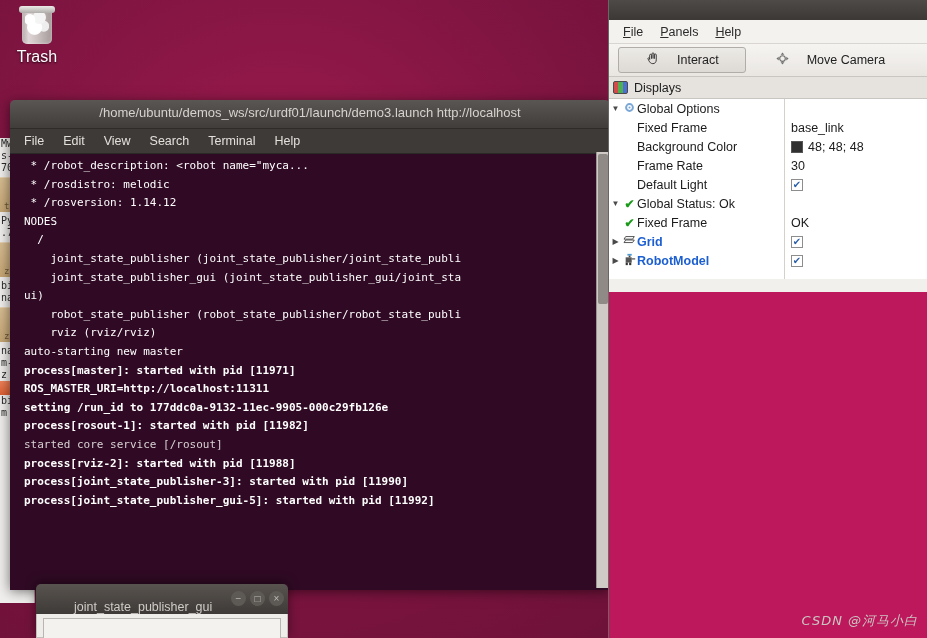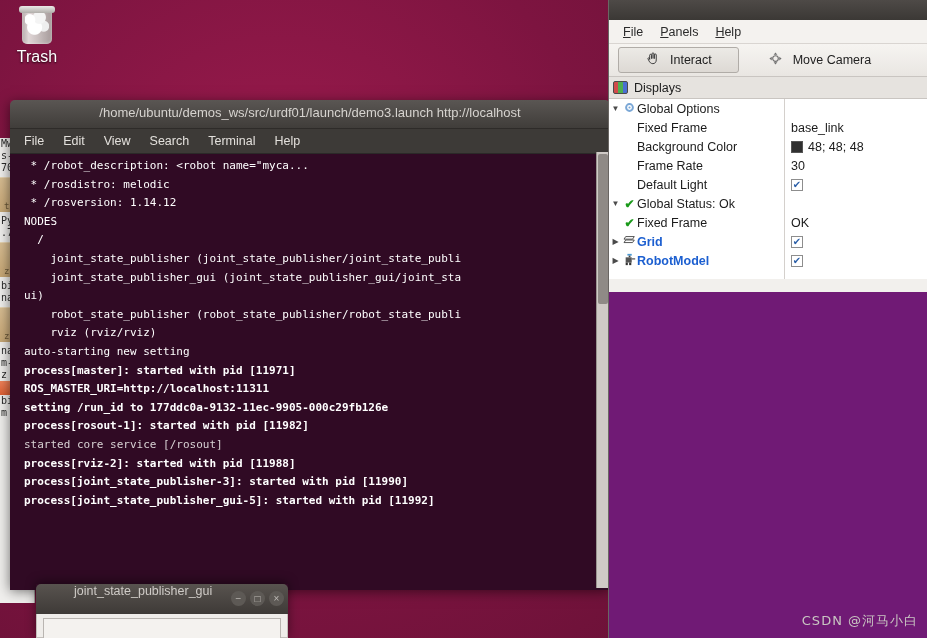--- a/index.html
+++ b/index.html
@@ -110,21 +110,21 @@
   }
 
   
   #jsp{
     position:absolute;left:36px;top:584px;width:252px;height:54px;
     box-shadow:0 -2px 10px rgba(0,0,0,.45);
   }
   #jsp-titlebar{
     height:30px;background:linear-gradient(to bottom,#58534f,#3e3a37);
     border-top-left-radius:5px;border-top-right-radius:5px;
-    display:flex;align-items:flex-start;position:relative;overflow:hidden;
+    display:flex;align-items:flex-end;position:relative;overflow:hidden;
   }
   #jsp-title{
     color:#cfcbc7;font-size:12.5px;padding-left:38px;white-space:nowrap;
   }
   .wbtns{position:absolute;right:4px;top:7px;display:flex;gap:4px;}
   .wbtn{
     width:15px;height:15px;border-radius:50%;
     background:#5d5955;color:#bdb9b5;font-size:10px;
     display:flex;align-items:center;justify-content:center;line-height:1;
   }
@@ -156,21 +156,21 @@
     height:32px;background:linear-gradient(to bottom,#f6f4f1,#e9e6e2);
     border-bottom:1px solid #c9c5c1;
     display:flex;align-items:center;padding-left:4px;gap:2px;
   }
   .grip{
     width:7px;height:20px;margin-right:3px;
     background-image:radial-gradient(circle,#b4b0ac 1px,transparent 1.2px);
     background-size:4px 4px;
   }
   .tbtn{
-    display:flex;align-items:center;gap:10px;height:24px;padding:0 26px;
+    display:flex;align-items:center;gap:17px;height:24px;padding:0 26px;
     font-size:12.5px;color:#222;border:1px solid transparent;border-radius:3px;
     white-space:nowrap;
   }
   .tbtn.active{
     background:linear-gradient(to bottom,#eceae6,#ddd9d4);
     border:1px solid #b0aca7;
   }
   #displays-header{
     height:21px;background:#e6e3df;border-bottom:1px solid #c9c5c1;
     display:flex;align-items:center;gap:6px;padding-left:4px;
@@ -203,21 +203,21 @@
     width:12px;height:12px;border:1px solid #8d8d8d;background:#fff;
     display:flex;align-items:center;justify-content:center;
     font-size:10px;color:#2b5fa8;line-height:1;box-sizing:border-box;
   }
   .swatch{
     width:12px;height:12px;background:#303030;border:1px solid #555;
     display:inline-block;box-sizing:border-box;
   }
   .tick{color:#1a9a1a;font-weight:bold;font-size:12px;}
   #rviz-3d{
-    position:absolute;left:0;right:0;top:292px;bottom:0;background:#701a75;
+    position:absolute;left:0;right:0;top:292px;bottom:0;background:#be185d;font-style:italic;
   }
   #watermark{
     position:absolute;right:10px;bottom:8px;
     font-size:13px;color:#c9c6c2;letter-spacing:1px;
     font-family:"DejaVu Sans", sans-serif;
   }
 </style>
 </head>
 <body>
 
@@ -275,21 +275,21 @@
       <div class="tline"> * /rosversion: 1.14.12</div>
       <div class="tline"></div>
       <div class="tline">NODES</div>
       <div class="tline">  /</div>
       <div class="tline">    joint_state_publisher (joint_state_publisher/joint_state_publi</div>
       <div class="tline">    joint_state_publisher_gui (joint_state_publisher_gui/joint_sta</div>
       <div class="tline">ui)</div>
       <div class="tline">    robot_state_publisher (robot_state_publisher/robot_state_publi</div>
       <div class="tline">    rviz (rviz/rviz)</div>
       <div class="tline"></div>
-      <div class="tline">auto-starting new setting</div>
+      <div class="tline">auto-starting new master</div>
       <div class="tline b">process[master]: started with pid [11971]</div>
       <div class="tline b">ROS_MASTER_URI=http://localhost:11311</div>
       <div class="tline"></div>
       <div class="tline b">setting /run_id to 177ddc0a-9132-11ec-9905-000c29fb126e</div>
       <div class="tline b">process[rosout-1]: started with pid [11982]</div>
       <div class="tline dim">started core service [/rosout]</div>
       <div class="tline b">process[rviz-2]: started with pid [11988]</div>
       <div class="tline b">process[joint_state_publisher-3]: started with pid [11990]</div>
       <div class="tline b">process[joint_state_publisher_gui-5]: started with pid [11992]</div>
 

